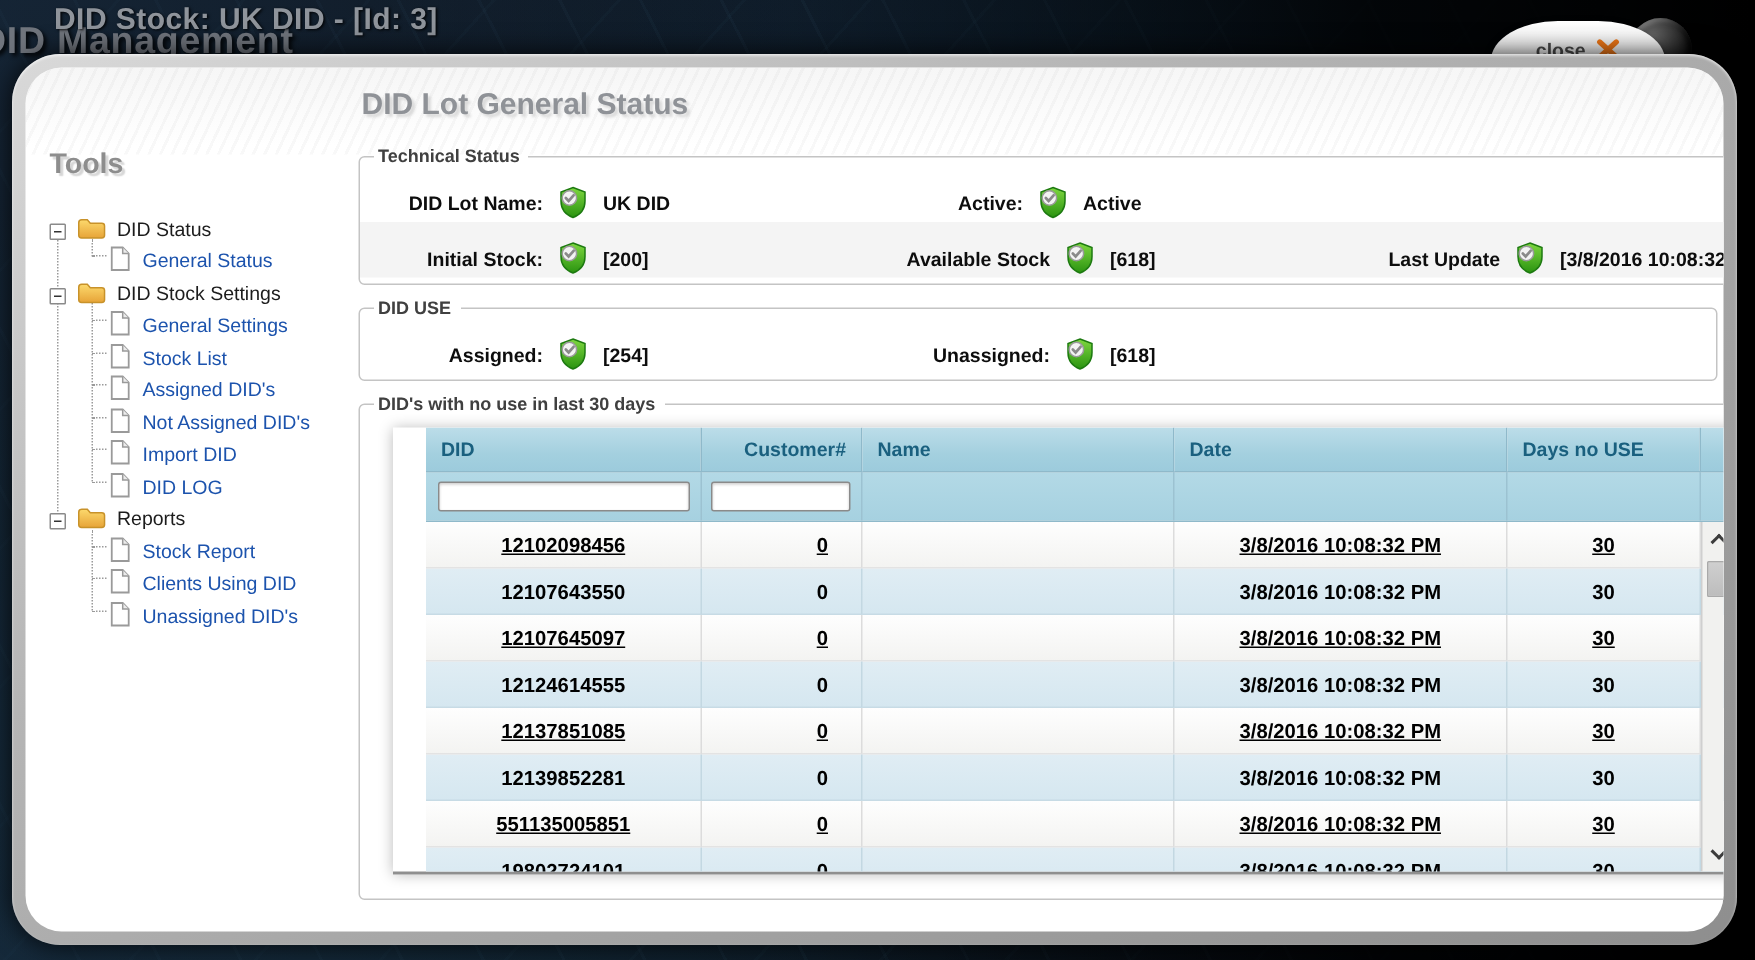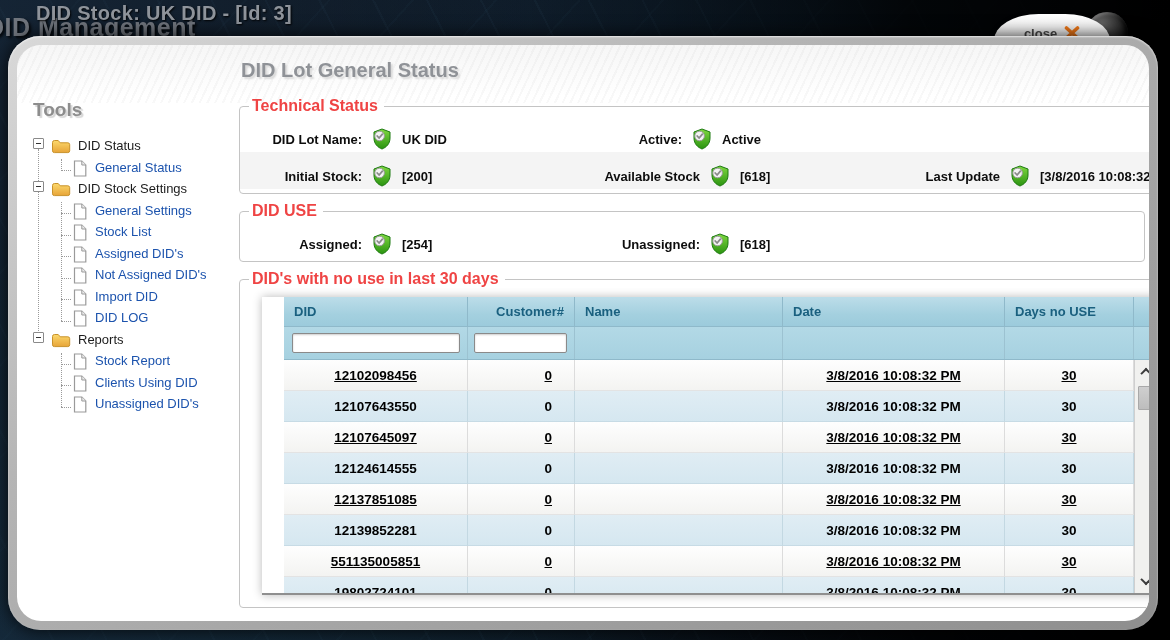--- a/index.html
+++ b/index.html
@@ -48,21 +48,21 @@
   .dialog-inner::before { content:""; position:absolute; left:0; top:0; right:0; height:58px;
     background:
       repeating-linear-gradient(115deg, rgba(120,120,120,.05) 0 2px, transparent 2px 7px),
       linear-gradient(180deg, rgba(235,235,235,.45), rgba(255,255,255,0) 90%);
     pointer-events:none; }
   
   .sidebar { position:absolute; left:14px; top:10px; width:208px; z-index:2; }
   .tools-title { font-size:19px; font-weight:bold; color:#8d8d8d;
     text-shadow:2px 2px 1px #d6d6d6; margin-left:2px;margin-top:44px; }
   .tree { position:relative; margin-top:17px; }
-  .tree-row { position:relative; height:21.5px; display:flex; align-items:flex-start; cursor:pointer; }
+  .tree-row { position:relative; height:21.5px; display:flex; align-items:flex-end; cursor:pointer; }
   .tree-label { font-size:13px; white-space:nowrap; }
   .folder-label { color:#1c1c1c; font-weight:400; margin-left:7px; }
   .leaf-label { color:#1c53ad; font-weight:400; margin-left:8px; }
   .expander { position:absolute; left:2px; width:11px; height:11px; background:#fff;
     border:1px solid #8a8a8a; border-radius:1px; }
   .expander::before { content:""; position:absolute; left:2px; right:2px; top:4px; height:1px; background:#333; }
   .folder-row { padding-left:20px; }
   .leaf-row  { padding-left:42px; }
   .leaf-row::before { content:""; position:absolute; left:30px; top:50%; width:10px;
     border-top:1px dotted #9a9a9a; }
@@ -71,22 +71,22 @@
   .v-g1   { left:30px; top:21px;  height:12px; }
   .v-g2   { left:30px; top:64px;  height:119px; }
   .v-g3   { left:30px; top:215px; height:54px; }
   .ico-folder, .ico-page { flex:0 0 auto; }
   
   .main { position:absolute; left:222px; top:6px; width:906px; z-index:2; }
   .page-title { font-size:20px; font-weight:bold; color:#8f9297;
     text-shadow:2px 2px 2px #d8d8d8; margin:8px 0 15px 2px; }
   fieldset.fs { border:1px solid #c4c4c4; border-radius:4px; background:#fff;
     margin:0 0 8px 0; padding:0 0 4px 0; }
-  fieldset.fs legend { margin-left:9px; padding:0 6px 0 3px; font-size:16px;
-    font-weight:bold; color:#ef4444; }
+  fieldset.fs legend { margin-left:9px; padding:0 6px 0 3px; font-size:12px;
+    font-weight:bold; color:#404040; }
   .f-row { display:flex; align-items:center; height:37px; }
   .f-row.alt { background:#f4f4f4; }
   .f-cell { display:flex; align-items:center;margin-top:11px; }
   .c1 { width:352px; } .c2 { width:318px; } .c3 { flex:1; }
   .f-label { font-size:13px; font-weight:600; color:#0d0d0d; text-align:right; }
   .c1 .f-label { width:122px; } .c2 .f-label { width:108px; } .c3 .f-label { width:90px; }
   .shield { margin-left:10px; flex:0 0 auto; }
   .f-value { margin-left:10px; font-size:13px; font-weight:bold; color:#0d0d0d; white-space:nowrap; }
   
   .fs-table { height:338px; overflow:hidden; }

